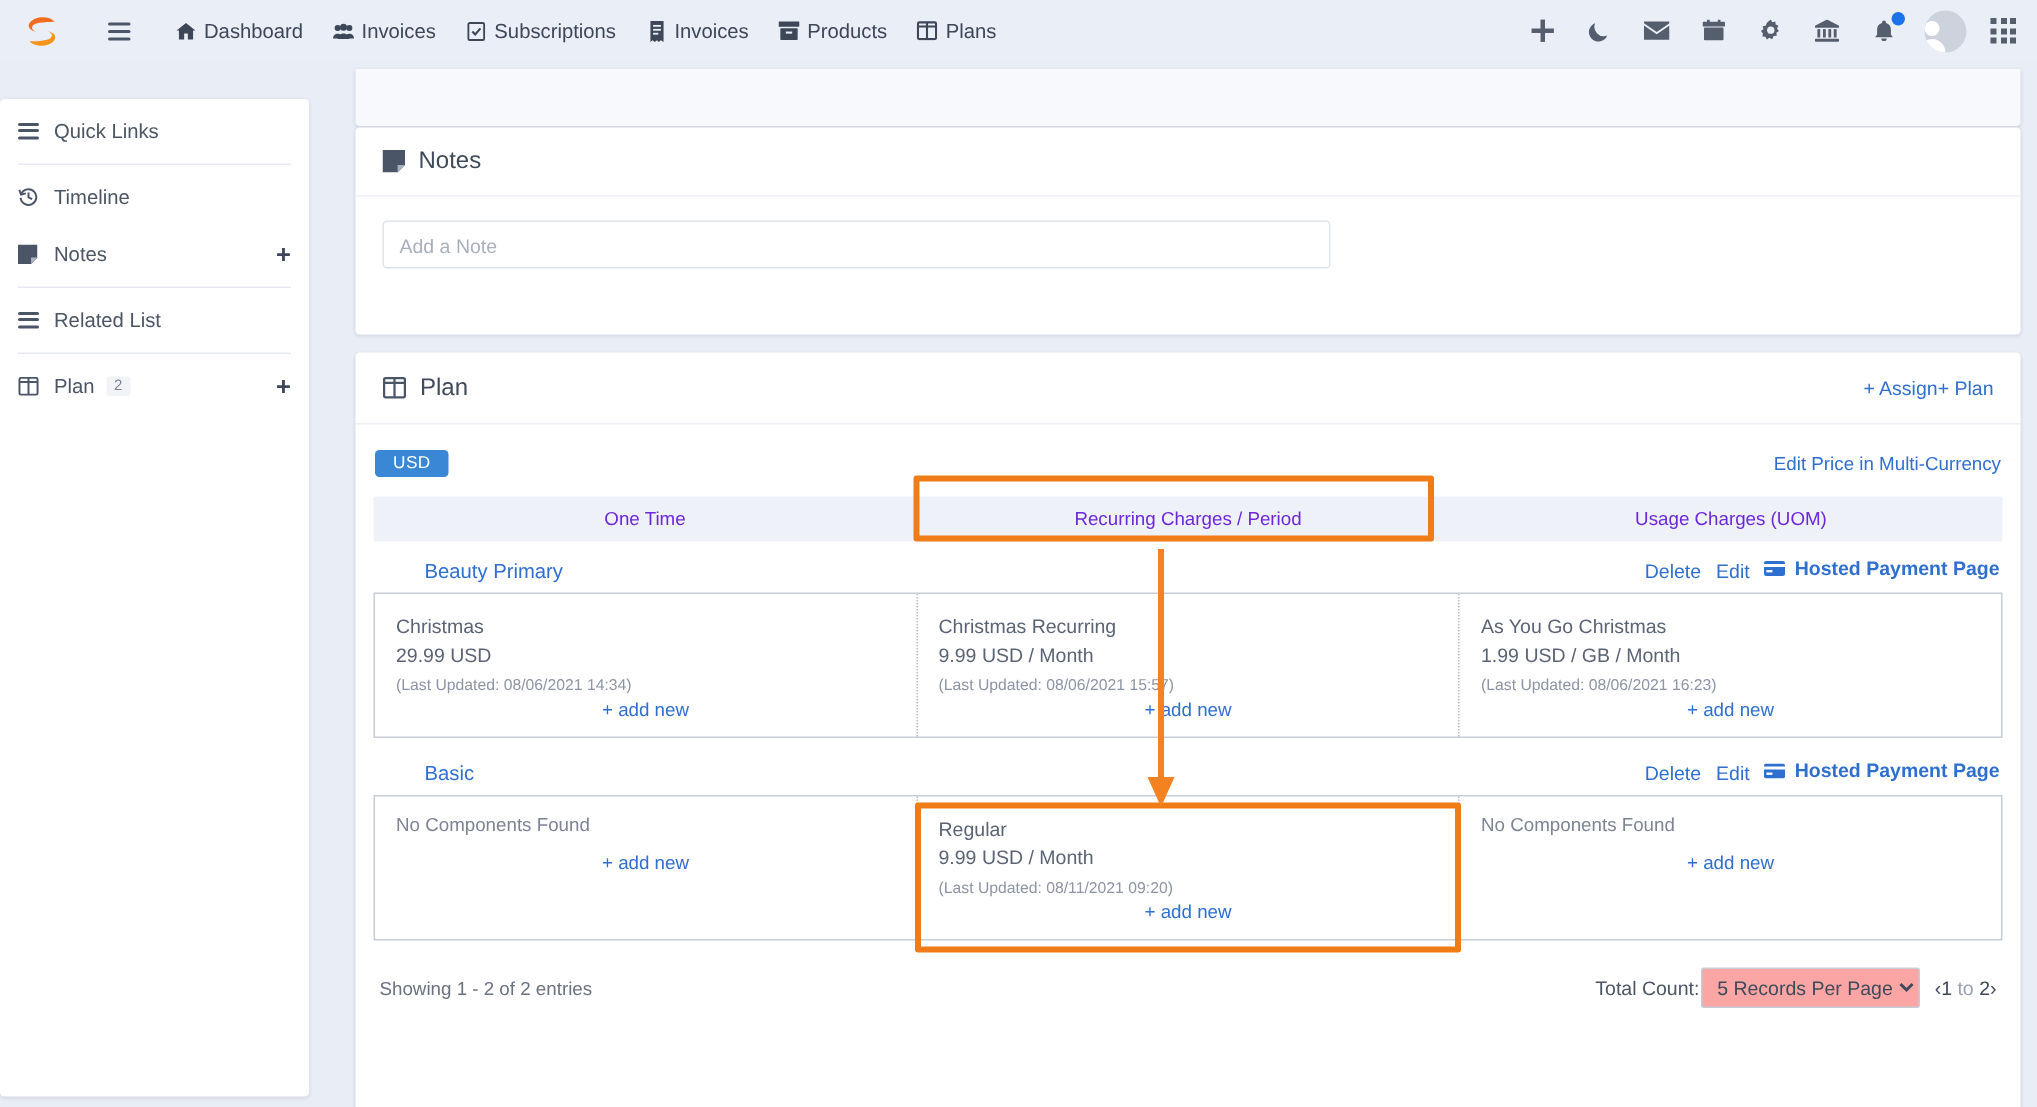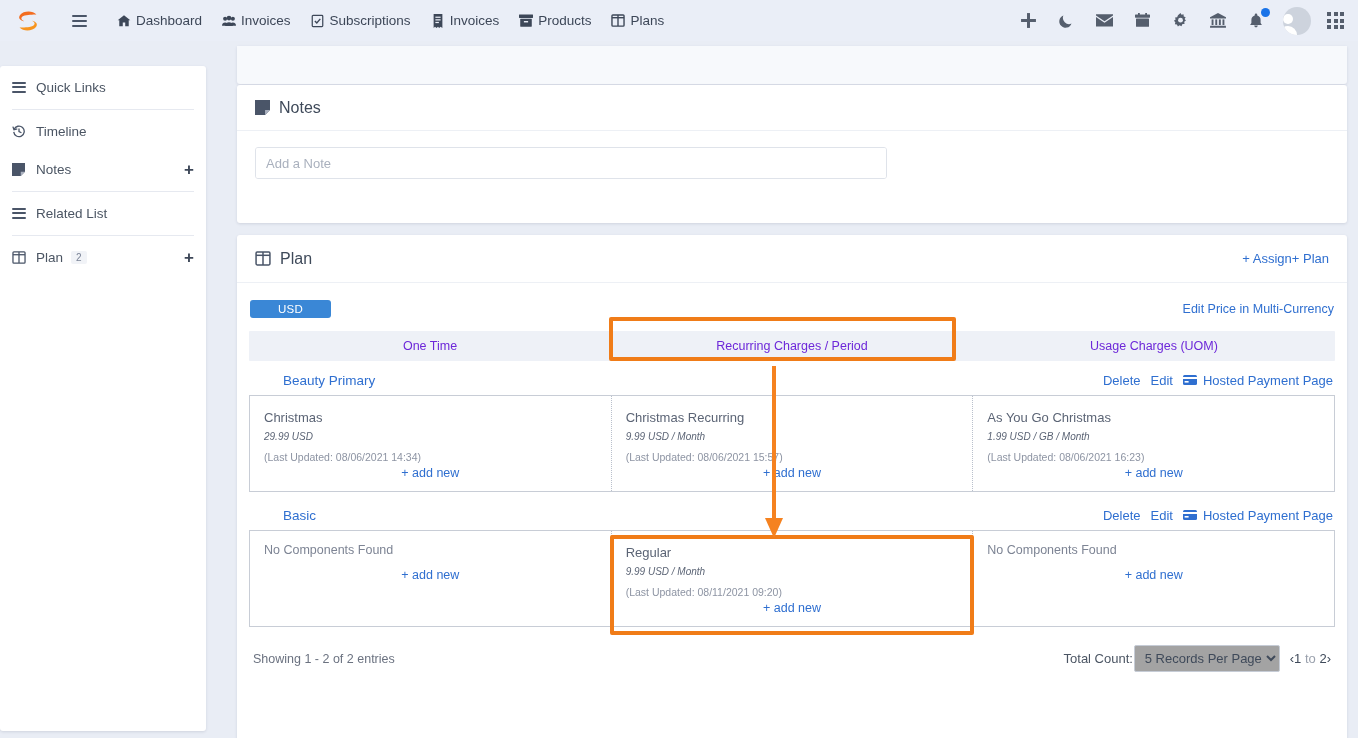--- a/index.html
+++ b/index.html
@@ -143,67 +143,67 @@
     padding: 0 18px; border-bottom: 1px solid #edf0f5;
   }
   .plan-head .ttl { font-size: 16px; color: #3f4a5a; margin-left: 9px; }
   .head-actions { margin-left: auto; display: flex; gap: 0; }
   .lnk { color: #2f6fd0; font-size: 13px; cursor: pointer; white-space: nowrap; }
 
   .plan-body { padding: 12px 12px 0 12px; position: relative; }
   .curr-row { display: flex; align-items: center; height: 28px; padding: 0 1px; }
   .usd-badge {
     background: #3a87d6; color: #fff; font-size: 11.5px;
-    padding: 3px 28px; border-radius: 3px; letter-spacing: .3px;
+    padding: 3px 12px; border-radius: 3px; letter-spacing: .3px;
   }
   .mc-link { margin-left: auto; color: #2f6fd0; font-size: 12.5px; cursor: pointer; }
 
   .col-head {
     display: flex; background: #eef1f7; height: 30px;
     margin-top: 8px; border-radius: 1px;
   }
   .col-head > div {
     flex: 1; display: flex; align-items: center; justify-content: center;
     font-size: 12.5px; color: #6d28d9;
   }
 
   .group-title-row { display: flex; align-items: center; height: 30px; padding: 0 2px; margin-top: 4px; margin-left: 32px; }
   .group-title { color: #2f6fd0; font-size: 13.5px; cursor: pointer; }
   .group-actions { margin-left: auto; display: flex; align-items: center; gap: 10px; }
-  .hpp { display: flex; align-items: center; gap: 6px; }
+  .hpp { display: flex; gap: 6px; font-weight: bold; }
 
   .comp-table {
     display: flex; border: 1px solid #c8cdd6; background: #fff;
   }
   .comp-cell {
     flex: 1; position: relative; padding: 12px 14px 0 14px;
     min-height: 95px;
   }
   .comp-cell + .comp-cell { border-left: 1px dotted #b9c0cc; }
   .comp-name { font-size: 13px; color: #5b6475; line-height: 19px; }
-  .comp-price { font-size: 10px; color: #5b6475; line-height: 19px; font-style: italic; }
+  .comp-price { font-size: 13px; color: #5b6475; line-height: 19px; }
   .comp-upd { font-size: 10.5px; color: #8d94a3; margin-top: 5px; }
   .comp-empty { font-size: 12.5px; color: #7d8494; }
   .addnew {
     position: absolute; left: 0; right: 0;
     text-align: center; color: #2f6fd0; font-size: 12.5px; cursor: pointer;
   }
 
   .foot-row {
     display: flex; align-items: center;
     padding: 18px 4px 0 4px; position: relative;
   }
   .showing { font-size: 12.5px; color: #6b7280; }
   .foot-right { margin-left: auto; display: flex; align-items: center; }
   .total-count { font-size: 13px; color: #4b5563; white-space: nowrap; }
   .rpp-select {
     width: 146px; height: 27px;
     border: 1px solid #c6ccd6; border-radius: 2px;
     font-size: 13px; color: #3f4a5a; padding-left: 6px;
-    background: #a3a3a3; font-family: "Liberation Sans", sans-serif;
+    background: #fca5a5; font-family: "Liberation Sans", sans-serif;
     margin-left: -10px;
     outline: none; cursor: pointer;
   }
   .pager { margin-left: 10px; font-size: 13px; color: #3f4a5a; cursor: pointer; white-space: nowrap; }
   .pager .dim { color: #9aa1ad; }
 
   
   .anno { position: absolute; pointer-events: none; z-index: 40; }
   .anno-box {
     border: 4px solid #f07c18;

